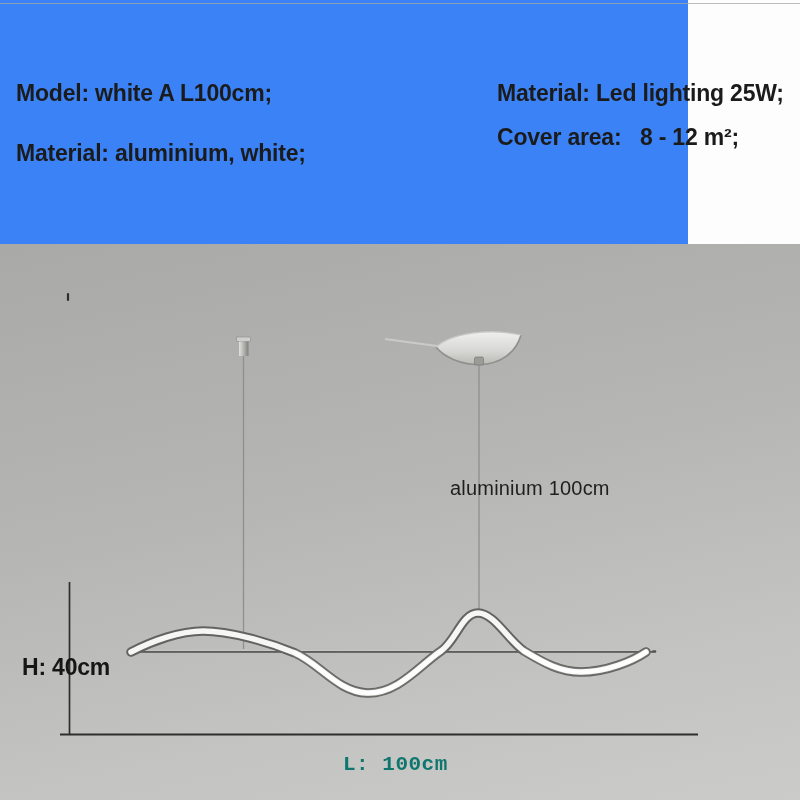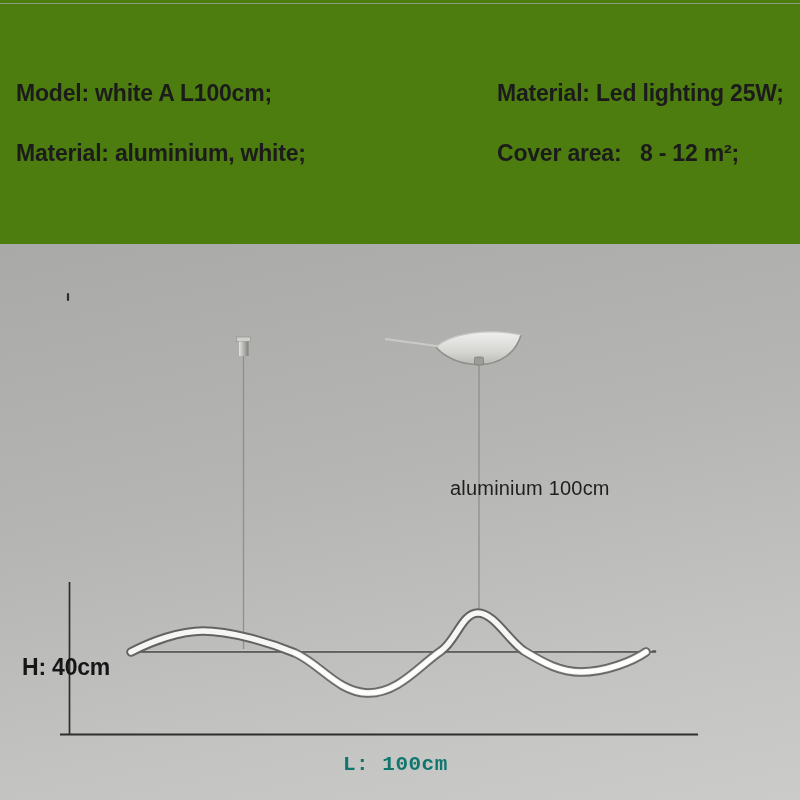--- a/index.html
+++ b/index.html
@@ -6,30 +6,30 @@
   .stage{
     position:relative;width:800px;height:800px;overflow:hidden;
     background:#fdfdfd;
     font-family:"Liberation Sans","DejaVu Sans",sans-serif;
   }
   .top-hairline{
     position:absolute;left:0;top:3px;width:800px;height:1px;
     background:#a6a6a6;opacity:.75;
   }
   
-  .spec-header{position:absolute;left:0;top:0;width:800px;height:244px;background:#4d7c0f;}
+  .spec-header{position:absolute;left:0;top:0;width:688px;height:244px;background:#3b82f6;}
   .spec-text{
     position:absolute;white-space:pre;
     font-weight:bold;font-size:23px;line-height:26px;color:#1b1b1b;
     letter-spacing:-0.2px;
   }
   .spec-model    {left:16px; top:80px;}
   .spec-wattage  {left:497px;top:80px;}
   .spec-material {left:16px; top:140px;}
-  .spec-cover    {left:497px;top:140px;}
+  .spec-cover    {left:497px;top:124px;}
   
   .photo{
     position:absolute;left:0;top:244px;width:800px;height:556px;
     background:linear-gradient(168deg,#a9aaa8 0%,#b5b6b4 42%,#c3c4c2 75%,#cbccca 100%);
   }
   .lamp-svg{position:absolute;left:0;top:0;width:800px;height:800px;display:block;}
   
   .adj-label{
     position:absolute;left:450px;top:477px;
     font-size:20px;font-weight:400;color:#1f1f1f;letter-spacing:.2px;

